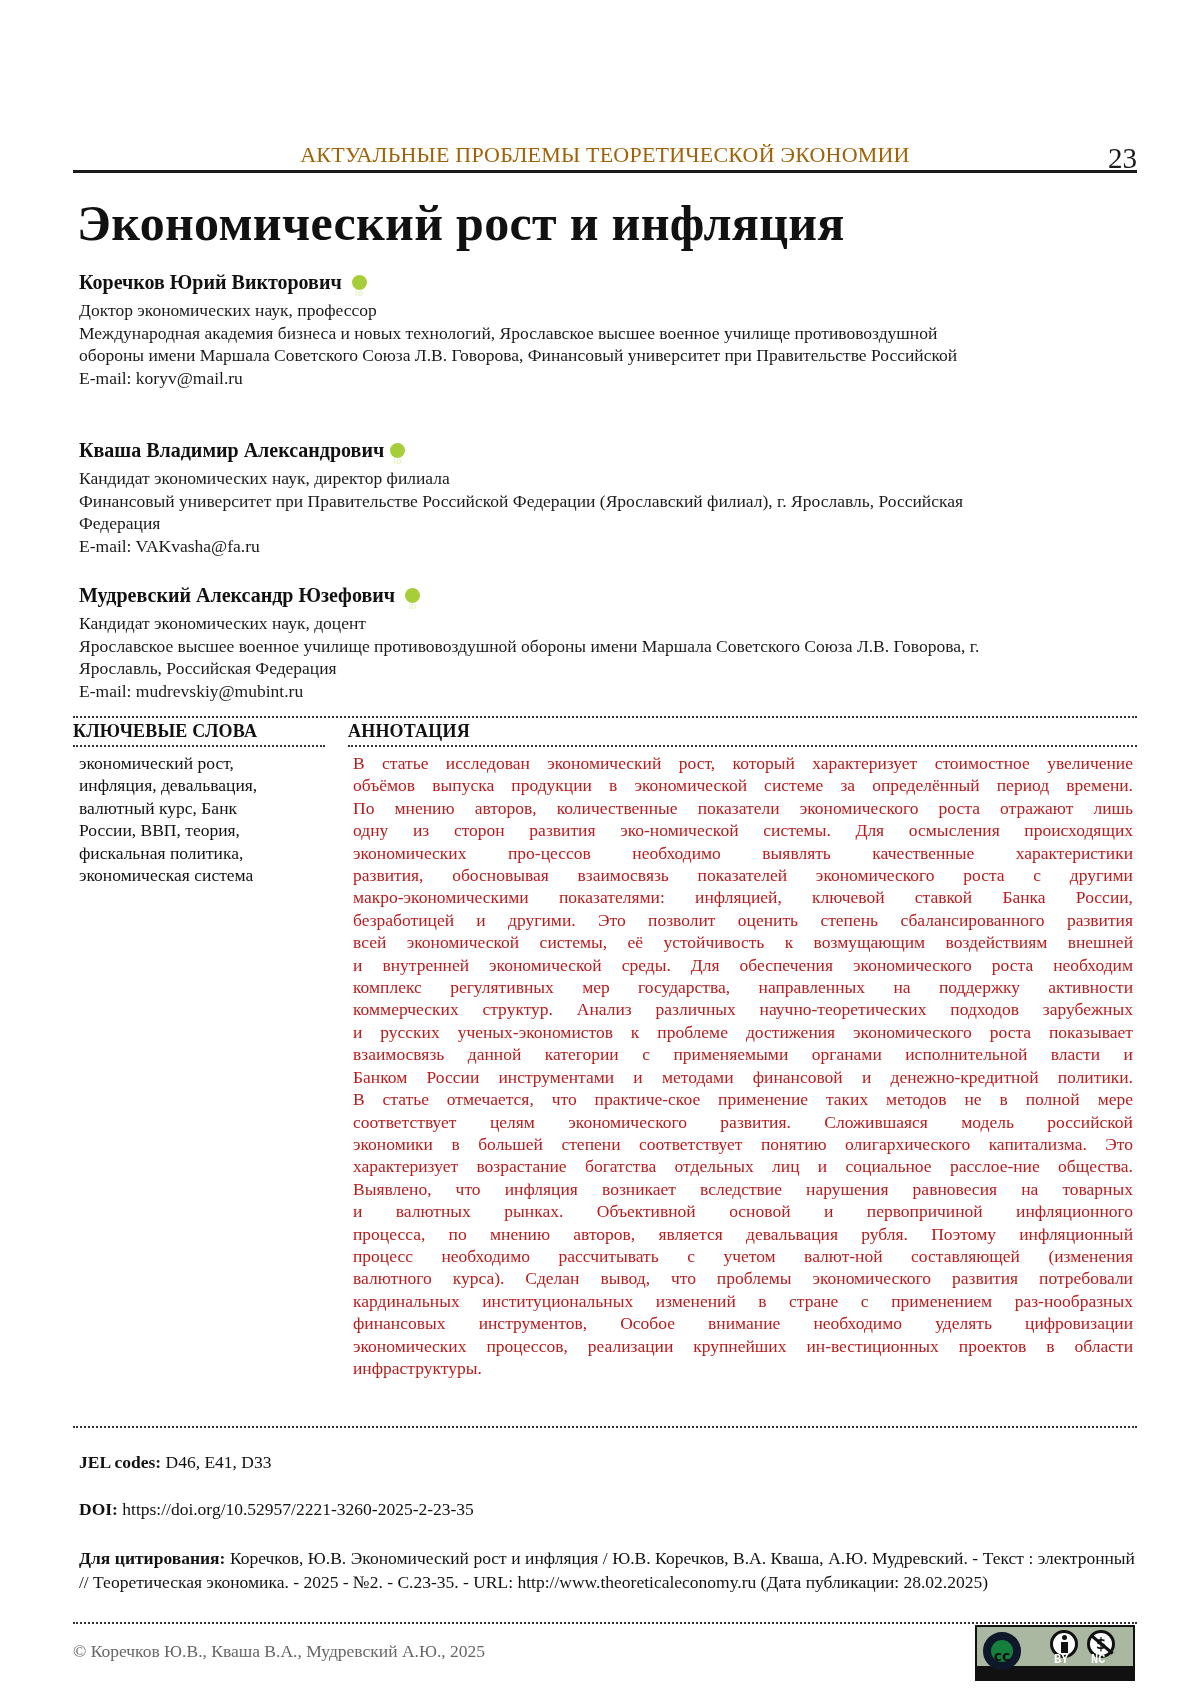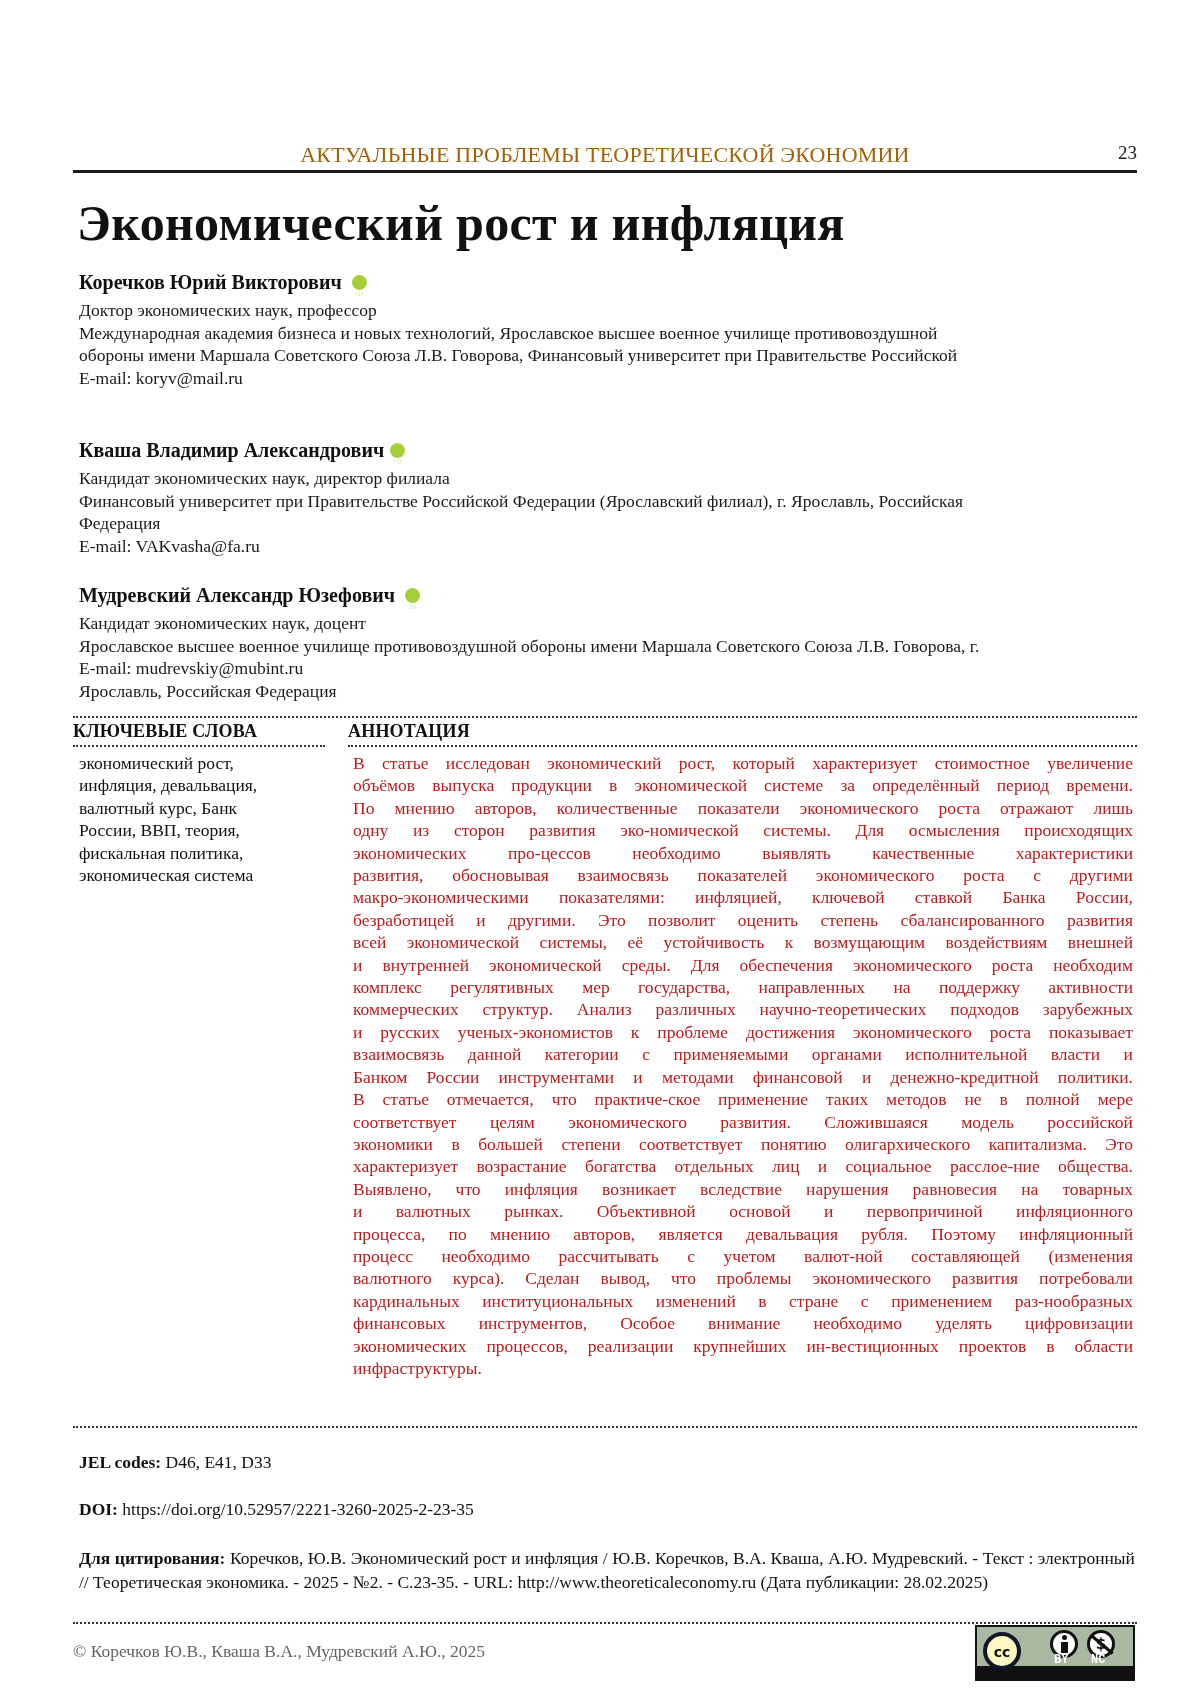--- a/index.html
+++ b/index.html
@@ -5,21 +5,21 @@
   html, body { margin: 0; padding: 0; background: #ffffff; }
   body {
     width: 1200px; height: 1697px; position: relative; overflow: hidden;
     font-family: "Liberation Serif", "DejaVu Serif", serif; color: #111111;
   }
   .page { position: absolute; left: 73px; top: 0; width: 1064px; }
 
   
   .run-head { position: absolute; top: 140px; left: 0; width: 1064px; height: 28px; }
   .run-title { position: absolute; left: 0; right: 0; text-align: center; font-size: 22px; letter-spacing: 0.2px; color: #a16207; top: 2px; }
-  .run-page { position: absolute; right: 0; top: 2px; font-size: 19px; color: #1a1a1a; }
+  .run-page { position: absolute; right: 0; top: 2px; font-size: 29px; color: #1a1a1a; }
   .run-rule { position: absolute; top: 170px; left: 0; width: 1064px; height: 3px; background: #1a1a1a; }
 
   .title { position: absolute; top: 194px; left: 4px; font-size: 50px; font-weight: bold; letter-spacing: 0.3px; color: #111; white-space: nowrap; }
 
   .author { position: absolute; left: 6px; width: 1056px; }
   .author-name { font-size: 20px; font-weight: bold; line-height: 34px; display: flex; align-items: center; white-space: nowrap; }
   .orcid { display: inline-block; width: 15px; height: 15px; border-radius: 50%; background: #a6ce39; margin-left: 10px; position: relative; }
   .orcid::after { content: "iD"; position: absolute; left: 0; right: 0; top: 2px; text-align: center; font-family: "DejaVu Sans", sans-serif; font-size: 7px; color: #e8f5c8; font-weight: bold; }
   .aff { font-size: 17.5px; line-height: 22.5px; color: #1a1a1a; }
 
@@ -32,21 +32,21 @@
   .abstract span.l.last { text-align-last: left; }
 
   .meta { position: absolute; left: 6px; width: 1056px; font-size: 17.5px; line-height: 24px; color: #111; }
   .meta b { font-weight: bold; text-align: center; }
   .cite { text-align: justify; }
 
   .copyright { position: absolute; top: 1641px; left: 0; font-size: 17.5px; color: #666; }
 
   .cc { position: absolute; top: 1625px; left: 902px; width: 160px; height: 56px; background: #aab8a2; border: 2px solid #111; box-sizing: border-box; overflow: hidden; }
   .cc-bar { position: absolute; left: 0; right: 0; bottom: 0; height: 13px; background: #111; }
-  .cc-circle { position: absolute; left: 6px; top: 5px; width: 38px; height: 38px; border-radius: 50%; background: #fef9c3; border: 4px solid #0f172a; box-sizing: border-box; font-family: "DejaVu Sans", sans-serif; font-weight: bold; font-size: 14px; line-height: 32px; text-align: center; color: #111; }
+  .cc-circle { position: absolute; left: 6px; top: 5px; width: 38px; height: 38px; border-radius: 50%; background: #15803d; border: 8px solid #0f172a; box-sizing: border-box; font-family: "DejaVu Sans", sans-serif; font-weight: bold; font-size: 14px; line-height: 32px; text-align: center; color: #111; }
   .cc-by { position: absolute; left: 73px; top: 3px; width: 28px; height: 28px; border-radius: 50%; background: #fff; border: 3px solid #111; box-sizing: border-box; }
   .cc-by::before { content: ""; position: absolute; left: 9px; top: 2px; width: 5px; height: 5px; border-radius: 50%; background: #111; }
   .cc-by::after { content: ""; position: absolute; left: 8px; top: 9px; width: 7px; height: 11px; background: #111; }
   .cc-nc { position: absolute; left: 110px; top: 3px; width: 28px; height: 28px; border-radius: 50%; background: #fff; border: 3px solid #111; box-sizing: border-box; font-family: "DejaVu Sans", sans-serif; font-weight: bold; font-size: 15px; line-height: 22px; text-align: center; color: #111; }
   .cc-nc::after { content: ""; position: absolute; left: -2px; top: 10px; width: 28px; height: 3px; background: #111; transform: rotate(40deg); }
   .cc-lbl { position: absolute; bottom: 12px; font-family: Liberation Mono, monospace; font-size: 12px; font-weight: bold; color: #fff; line-height: 13px; }
 </style>
 </head>
 <body>
 
@@ -82,22 +82,22 @@
     <div class="aff">E-mail: VAKvasha@fa.ru</div>
   </div>
 
   <div class="author" style="top:578px;">
     <div class="author-name">
       <span>Мудревский Александр Юзефович</span>
       <span class="orcid"></span>
     </div>
     <div class="aff">Кандидат экономических наук, доцент</div>
     <div class="aff">Ярославское высшее военное училище противовоздушной обороны имени Маршала Советского Союза Л.В. Говорова, г.</div>
+    <div class="aff">Ярославль, Российская Федерация</div>
     <div class="aff">E-mail: mudrevskiy@mubint.ru</div>
-    <div class="aff">Ярославль, Российская Федерация</div>
   </div>
 
   <div class="dots" style="top:716px; left:0; width:1064px;"></div>
   <div class="sec-head" style="left:0;">КЛЮЧЕВЫЕ СЛОВА</div>
   <div class="sec-head" style="left:275px;">АННОТАЦИЯ</div>
   <div class="dots" style="top:745px; left:0; width:252px;"></div>
   <div class="dots" style="top:745px; left:275px; width:789px;"></div>
 
   <div class="keywords">
     <div>экономический рост,</div>

